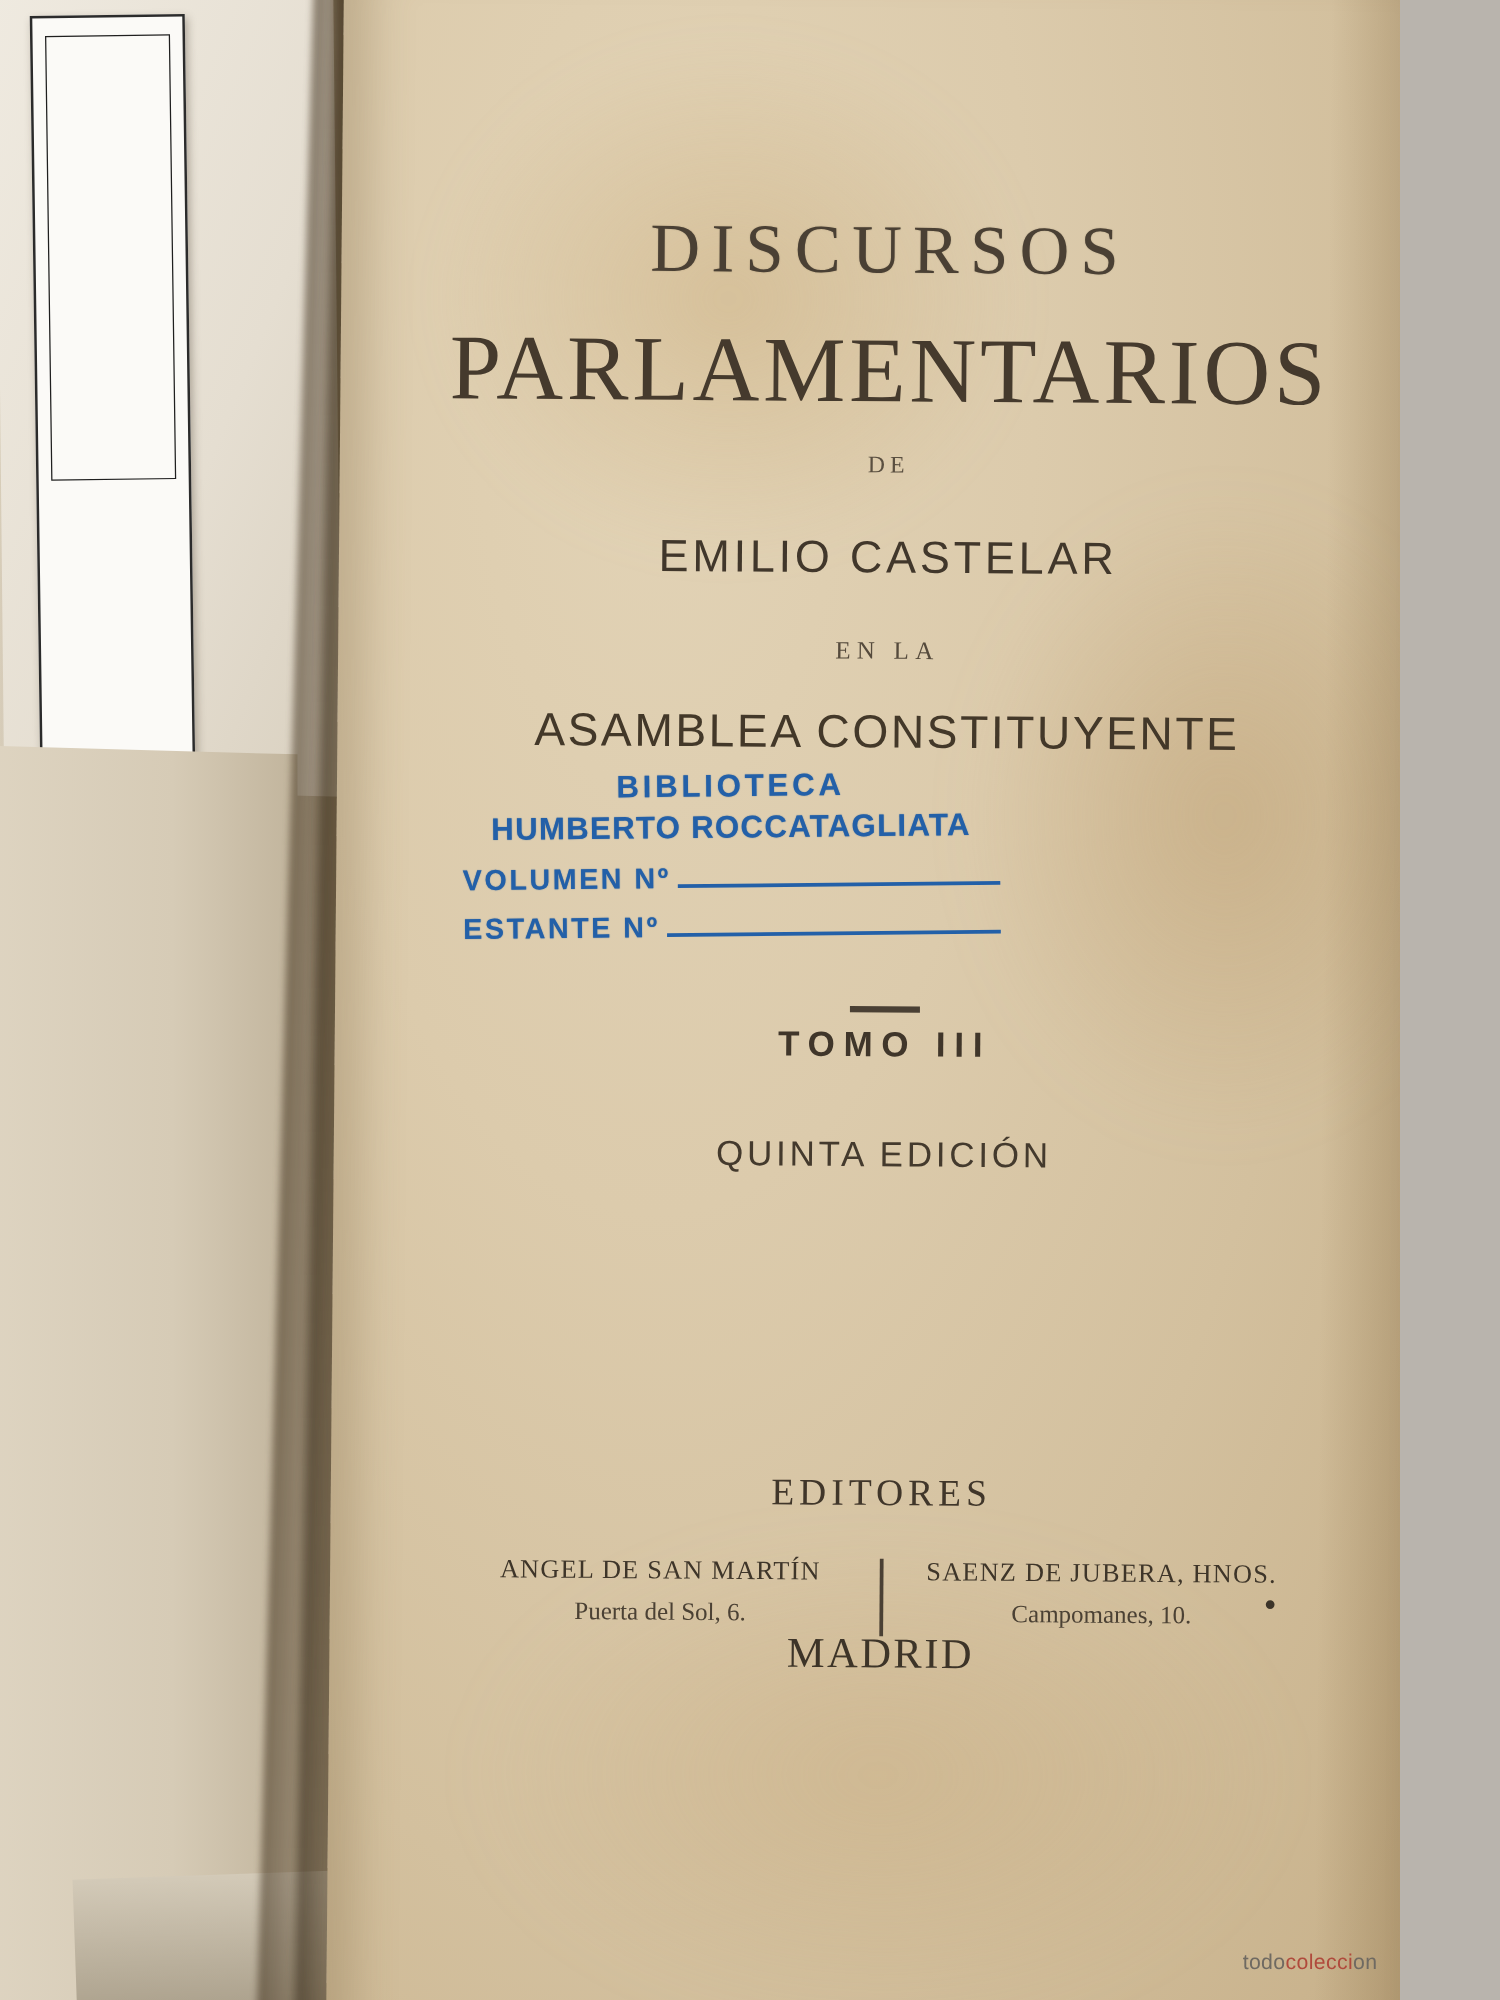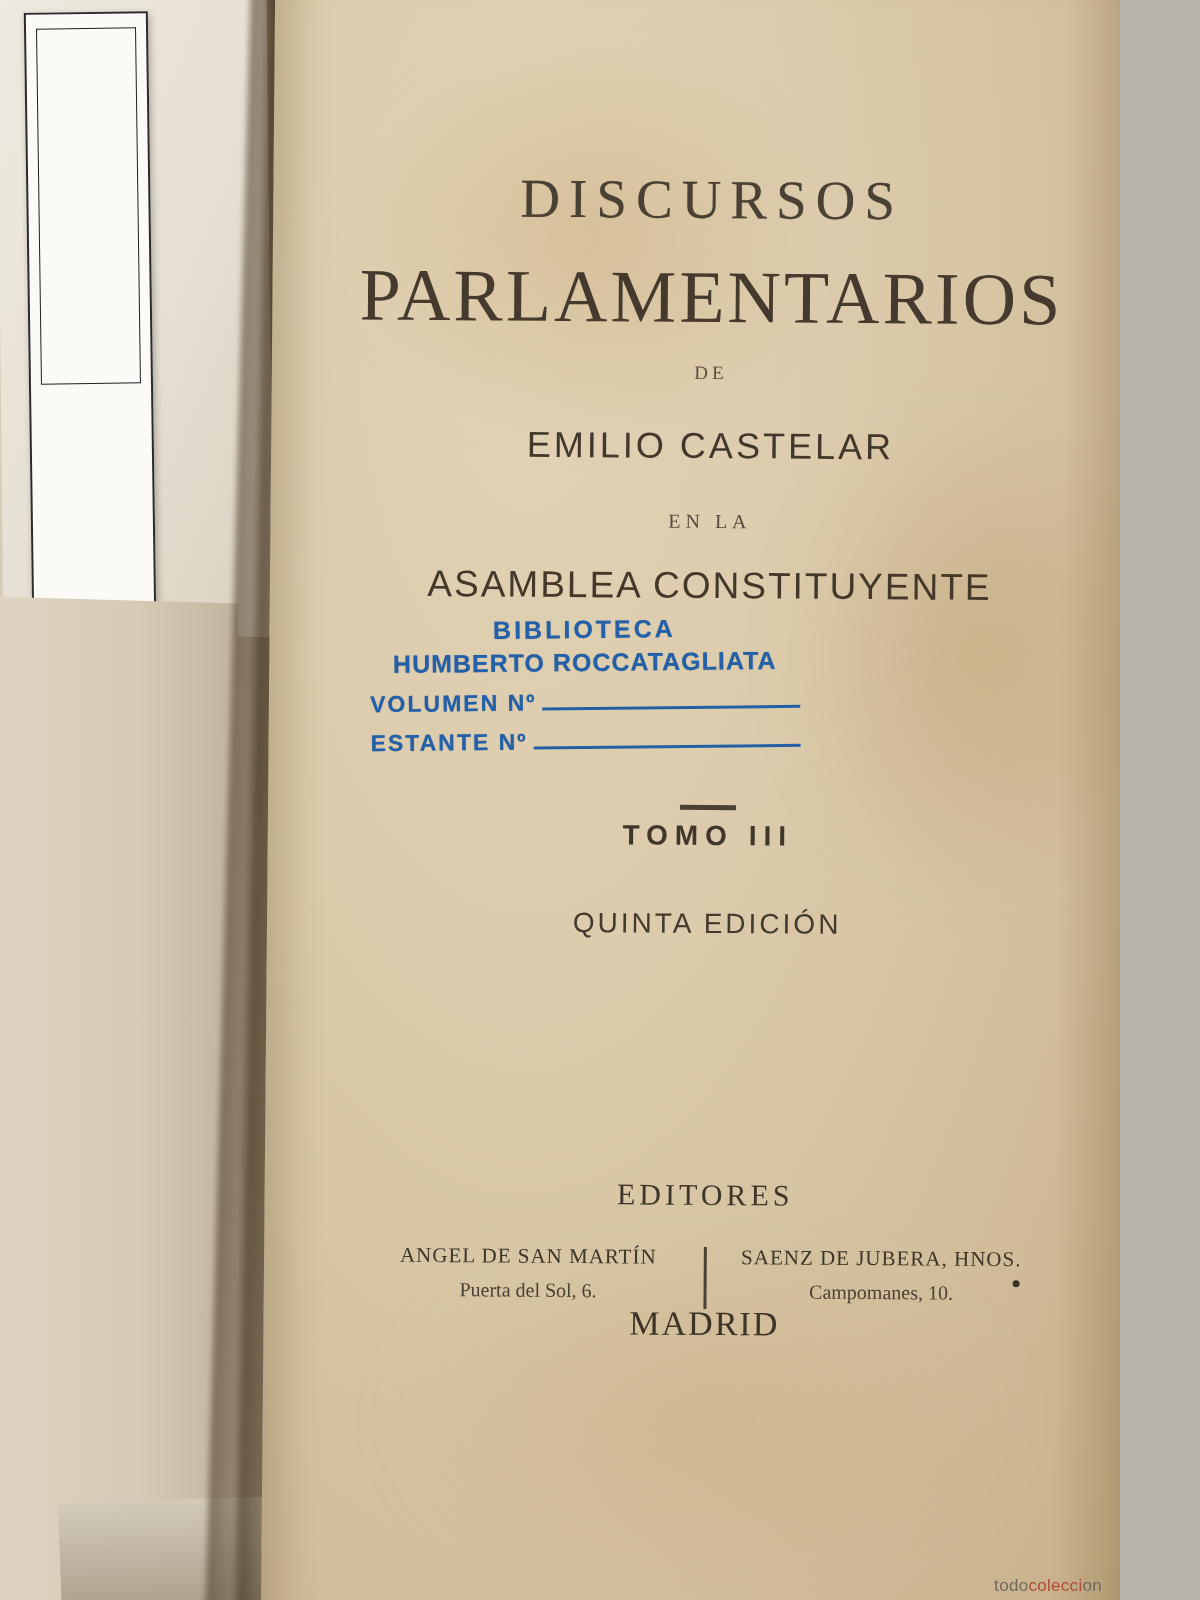--- a/index.html
+++ b/index.html
@@ -258,21 +258,21 @@
   .stamp-label {
     font-size: 23px; font-weight: bold; letter-spacing: 2px; white-space: nowrap;
   }
   .stamp-rule {
     flex: 1; height: 3px; background: #1558a8; margin-bottom: 6px; margin-left: 6px;
   }
 
   
   .watermark {
     position: absolute;
-    right: 18px; bottom: 4px;
+    right: 18px; bottom: 20px;
     font-family: "Liberation Sans", sans-serif;
     font-size: 17px;
     color: #6f6a62;
     letter-spacing: 0.3px;
   }
   .watermark .tc-red { color: #b04a3c; }
 </style>
 </head>
 <body>
 

